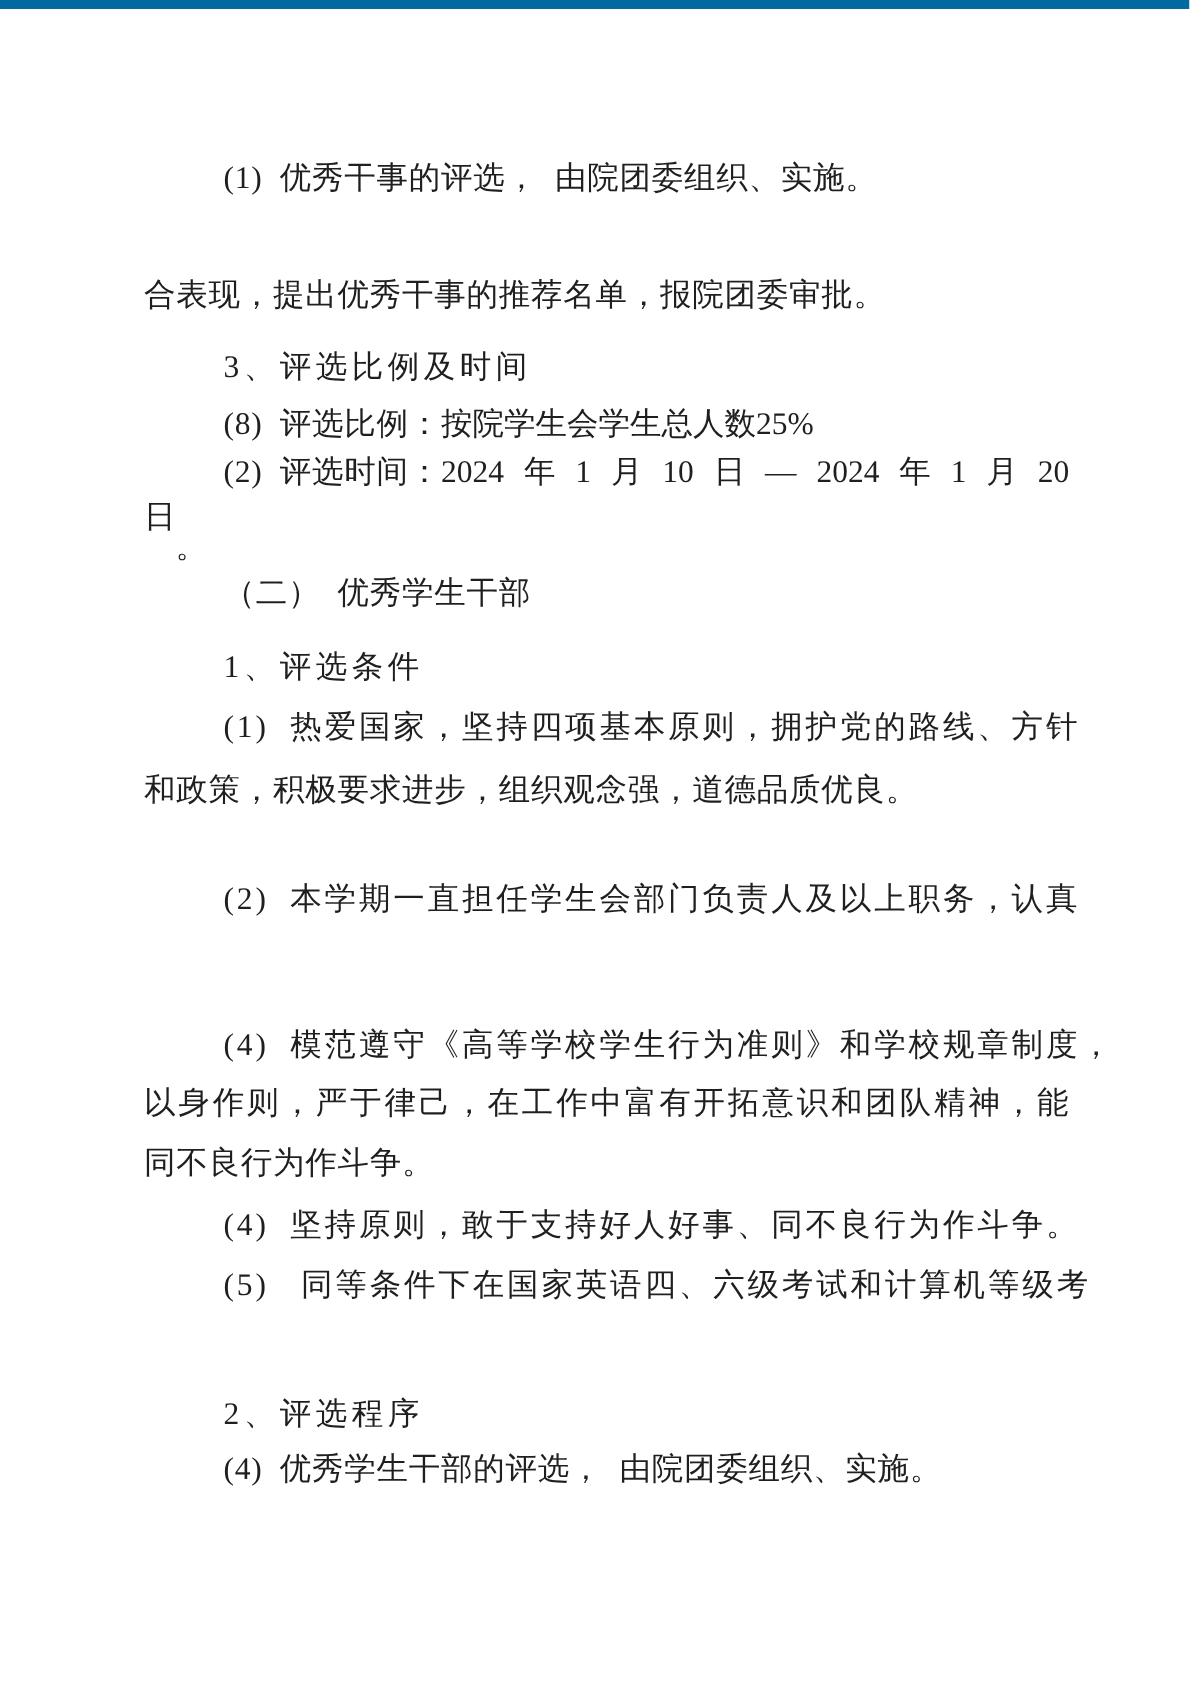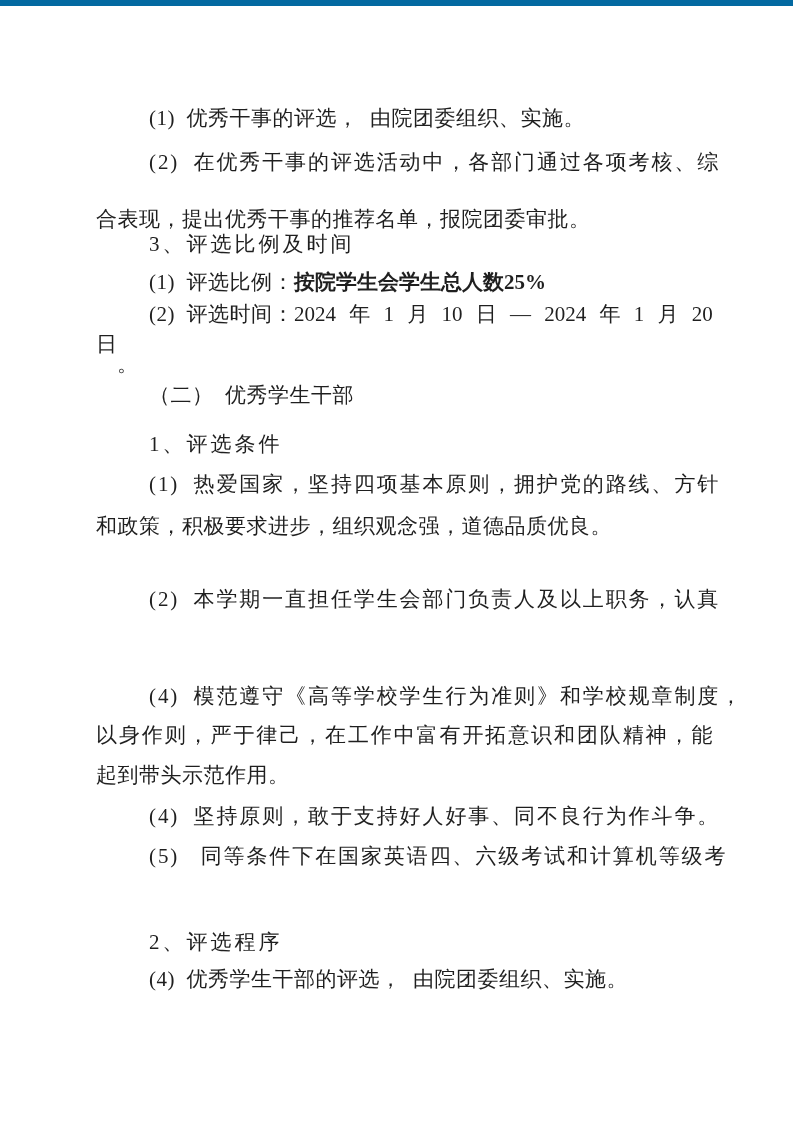--- a/index.html
+++ b/index.html
@@ -19,51 +19,50 @@
     line-height: 26px;
     color: #1f1f1f;
     letter-spacing: 0.5px;
     font-family: "Liberation Serif", "DejaVu Serif", serif;
   }
   .in { left: 149px; }   
   .fl { left: 96px; }    
   .j  { letter-spacing: 1.9px; }  
   .h  { letter-spacing: 3px; }    
   .num { letter-spacing: 0; word-spacing: 8px; } 
-  .pct { letter-spacing: 0; font-weight: bold; }                    
+  .pct { letter-spacing: 0; }                    
 </style>
 </head>
 <body>
 
 <div class="page">
 
   <div class="ln in" style="top:99px">(1)  优秀干事的评选，  由院团委组织、实施。</div>
-  <div class="ln in j" style="top:143px">(2)  在优秀干事的评选活动中，各部门通过各项考核、综</div>
-  <div class="ln fl" style="top:200px">合表现，提出优秀干事的推荐名单，报院团委审批。</div>
+  <div class="ln fl" style="top:177px">合表现，提出优秀干事的推荐名单，报院团委审批。</div>
 
   <div class="ln in h" style="top:225px">3、评选比例及时间</div>
 
-  <div class="ln in" style="top:263px"><span>(1)  评选比例：</span><span class="pct">按院学生会学生总人数25%</span></div>
+  <div class="ln in" style="top:263px"><span>(8)  评选比例：</span><span class="pct">按院学生会学生总人数25%</span></div>
 
   <div class="ln in" style="top:295px"><span>(2)  评选时间：</span><span class="num">2024 年 1 月 10 日 — 2024 年 1 月 20</span></div>
 
   <div class="ln fl" style="top:325px">日</div>
   <div class="ln" style="top:345px; left:117px">。</div>
 
   <div class="ln in" style="top:376px">（二）  优秀学生干部</div>
   <div class="ln in h" style="top:425px">1、评选条件</div>
 
   <div class="ln in j" style="top:465px">(1)  热爱国家，坚持四项基本原则，拥护党的路线、方针</div>
   <div class="ln fl" style="top:507px">和政策，积极要求进步，组织观念强，道德品质优良。</div>
 
   <div class="ln in j" style="top:580px">(2)  本学期一直担任学生会部门负责人及以上职务，认真</div>
 
   <div class="ln in j" style="top:677px">(4)  模范遵守《高等学校学生行为准则》和学校规章制度，</div>
   <div class="ln fl j" style="top:716px">以身作则，严于律己，在工作中富有开拓意识和团队精神，能</div>
-  <div class="ln fl" style="top:756px">起到带头示范作用。</div>
+  <div class="ln fl" style="top:756px">同不良行为作斗争。</div>
 
   <div class="ln in j" style="top:797px">(4)  坚持原则，敢于支持好人好事、同不良行为作斗争。</div>
 
   <div class="ln in j" style="top:837px">(5)   同等条件下在国家英语四、六级考试和计算机等级考</div>
 
   <div class="ln in h" style="top:923px">2、评选程序</div>
   <div class="ln in" style="top:960px">(4)  优秀学生干部的评选，  由院团委组织、实施。</div>
 
 </div>
 

